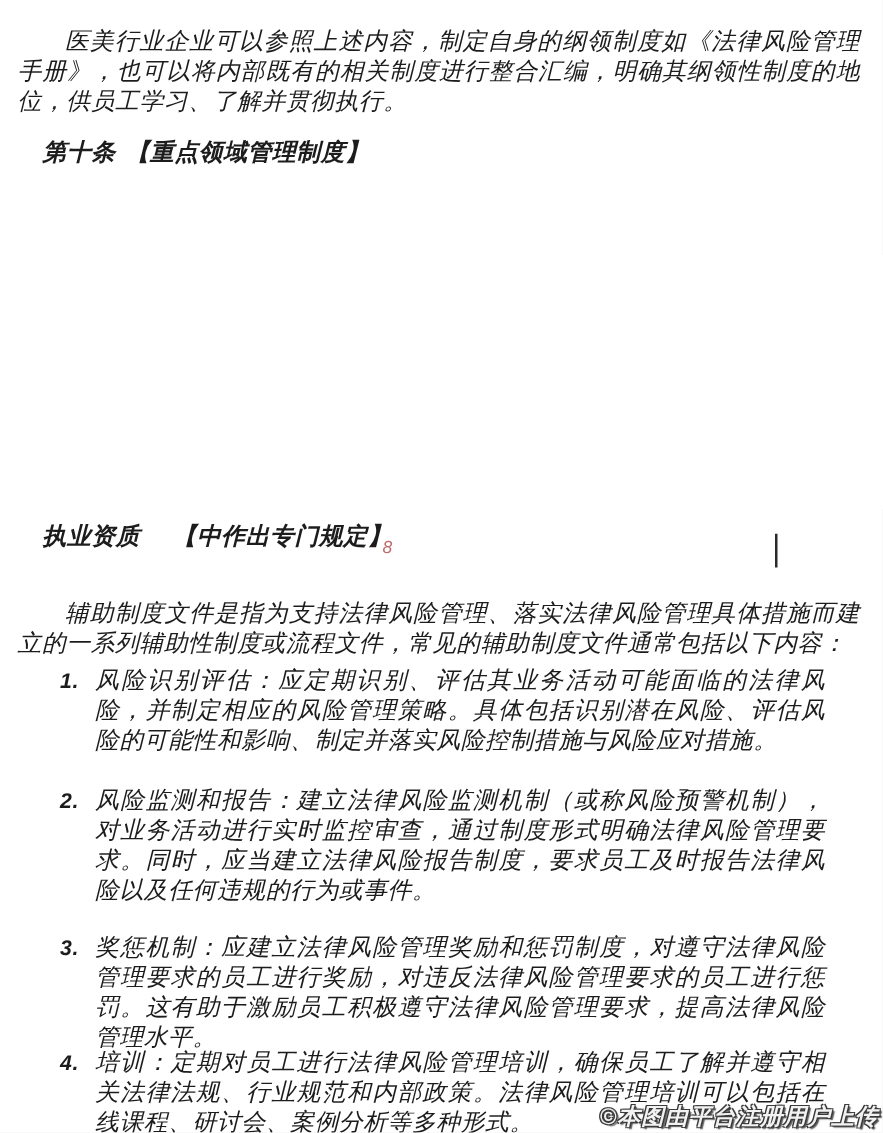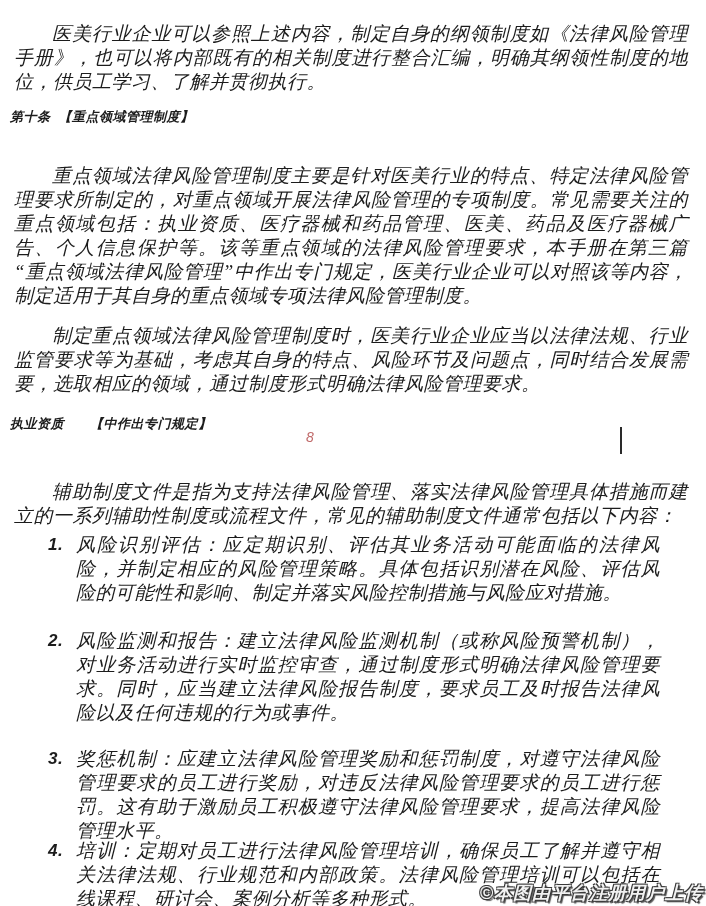--- a/index.html
+++ b/index.html
@@ -22,23 +22,23 @@
     left:14px;
     right:18px;
     font-size:19px;
     line-height:24px;
     text-align:justify;
     letter-spacing:0.5px;
   }
   .para { text-indent:2em; }
   .heading {
     position:absolute;
-    left:10px;
+    left:34px;
     right:18px;
-    font-size:13px;
+    font-size:19px;
     line-height:24px;
     font-weight:bold;
     letter-spacing:0.5px;
   }
   .heading .gap-sm { display:inline-block; width:8px; }
   .heading .gap-lg { display:inline-block; width:26px; }
   .page-number {
     position:absolute;
     top:429px;
     left:306px;
@@ -94,23 +94,21 @@
 <body>
 
 <div class="page">
 
   <p class="blk para" style="top:3px;">医美行业企业可以参照上述内容，制定自身的纲领制度如《法律风险管理手册》，也可以将内部既有的相关制度进行整合汇编，明确其纲领性制度的地位，供员工学习、了解并贯彻执行。</p>
 
   <h3 class="heading" style="top:92px;">
     <span>第十条</span><span class="gap-sm"></span><span>【重点领域管理制度】</span>
   </h3>
 
-  <p class="blk para" style="top:145px;">重点领域法律风险管理制度主要是针对医美行业的特点、特定法律风险管理要求所制定的，对重点领域开展法律风险管理的专项制度。常见需要关注的重点领域包括：执业资质、医疗器械和药品管理、医美、药品及医疗器械广告、个人信息保护等。该等重点领域的法律风险管理要求，本手册在第三篇“重点领域法律风险管理”中作出专门规定，医美行业企业可以对照该等内容，制定适用于其自身的重点领域专项法律风险管理制度。</p>
 
-  <p class="blk para" style="top:305px;">制定重点领域法律风险管理制度时，医美行业企业应当以法律法规、行业监管要求等为基础，考虑其自身的特点、风险环节及问题点，同时结合发展需要，选取相应的领域，通过制度形式明确法律风险管理要求。</p>
 
   <h3 class="heading" style="top:399px;">
     <span>执业资质</span><span class="gap-lg"></span><span>【中作出专门规定】</span>
   </h3>
 
   <span class="page-number" id="pgnum" style="color: rgb(192, 106, 106);">8</span>
 
   <div class="caret-mark"></div>
 
   <p class="blk para" style="top:461px;">辅助制度文件是指为支持法律风险管理、落实法律风险管理具体措施而建立的一系列辅助性制度或流程文件，常见的辅助制度文件通常包括以下内容：</p>

